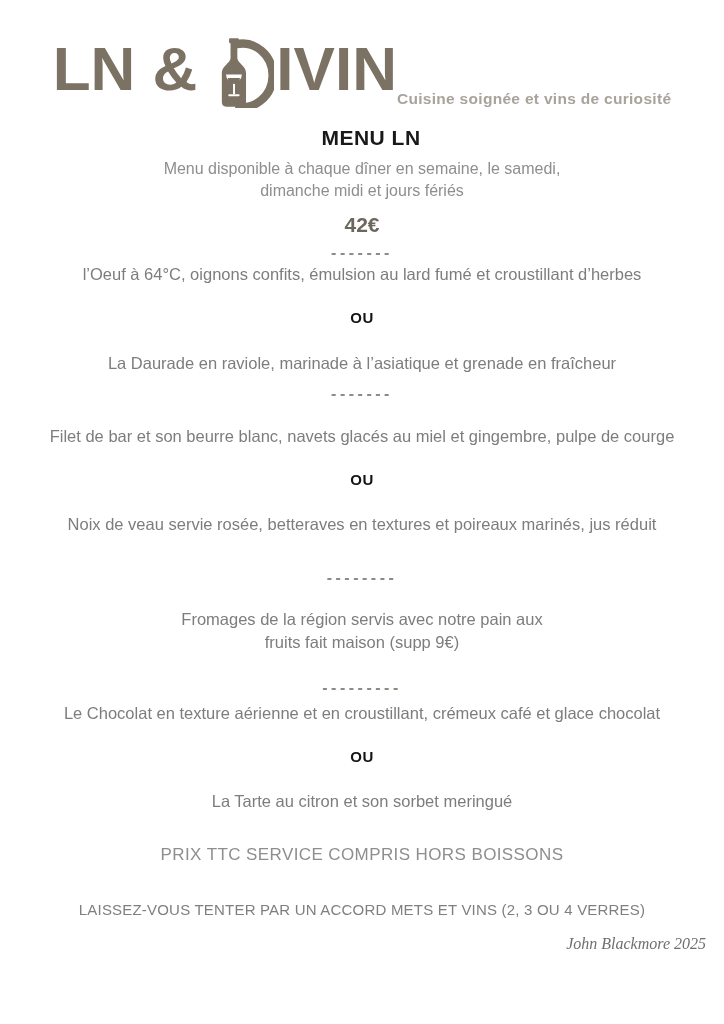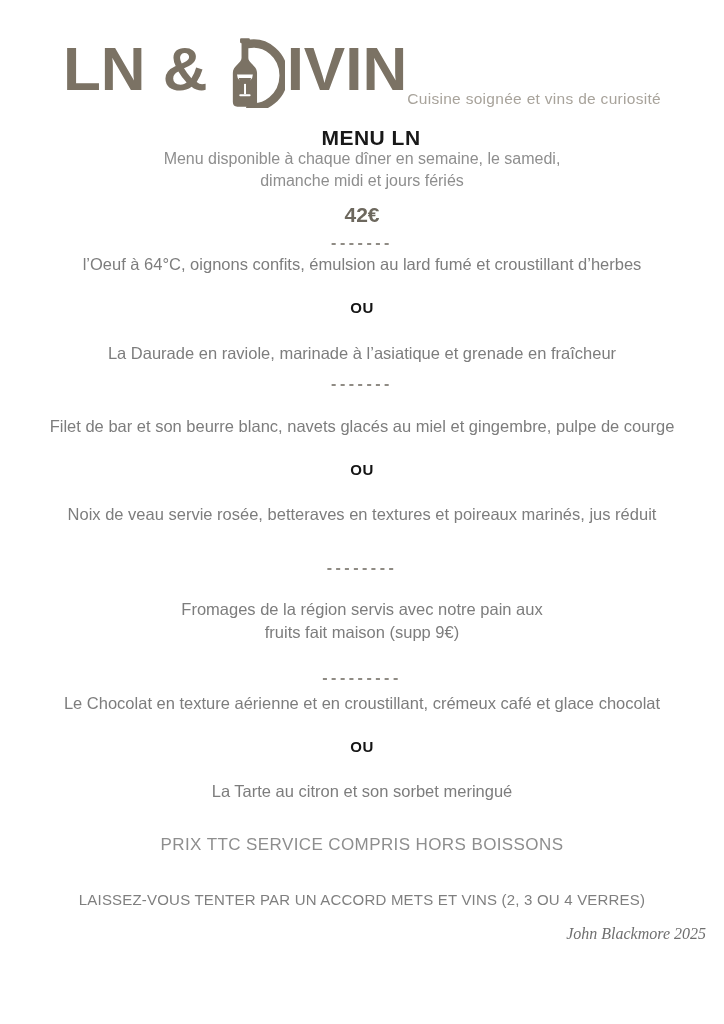--- a/index.html
+++ b/index.html
@@ -12,27 +12,27 @@
   
   .logo-wrap { padding-top:38px; display:flex; justify-content:center; }
   .logo-col { display:inline-flex; }
   .logo-row {
     display:flex; align-items:baseline; justify-content:center;
     color:#7b7264; font-weight:bold; font-size:62px; line-height:1; letter-spacing:0px;
   }
   .logo-d-icon { width:65px; height:70px; margin:0 0 0 12px; align-self:flex-end; }
   .logo-suffix { margin-left:2px; }
   .logo-tagline {
-    align-self:flex-end; margin-top:4px; font-size:15.5px; font-weight:normal;
+    align-self:flex-end; margin-top:4px; font-size:15.5px; font-weight:bold;
     color:#a8a39b; letter-spacing:.3px;
   }
   
   .menu-title { margin-top:18px; font-size:21px; font-weight:bold; color:#191919; letter-spacing:.5px;padding-left:18px; }
   .avail { font-size:16px; color:#8e8e8e; }
-  .avail-1 { }
+  .avail-1 { margin-top:10px; }
   .avail-2 { margin-top:4px; }
   .price { margin-top:13px; font-size:21px; font-weight:bold; color:#6d685e; }
   .note { margin-top:18px; font-size:15.5px; font-style:italic; color:#8d8983; }
   .sep { font-size:16px; font-weight:bold; color:#8f8b84; letter-spacing:3.5px; line-height:1; }
   .sep-1 { margin-top:8px; }
   .sep-2 { margin-top:11px; }
   .sep-3 { margin-top:34px; }
   .sep-4 { margin-top:25px; }
   .dish { font-size:16.5px; color:#7d7d7d; line-height:1.4; }
   .dish-egg { margin-top:2px; }

